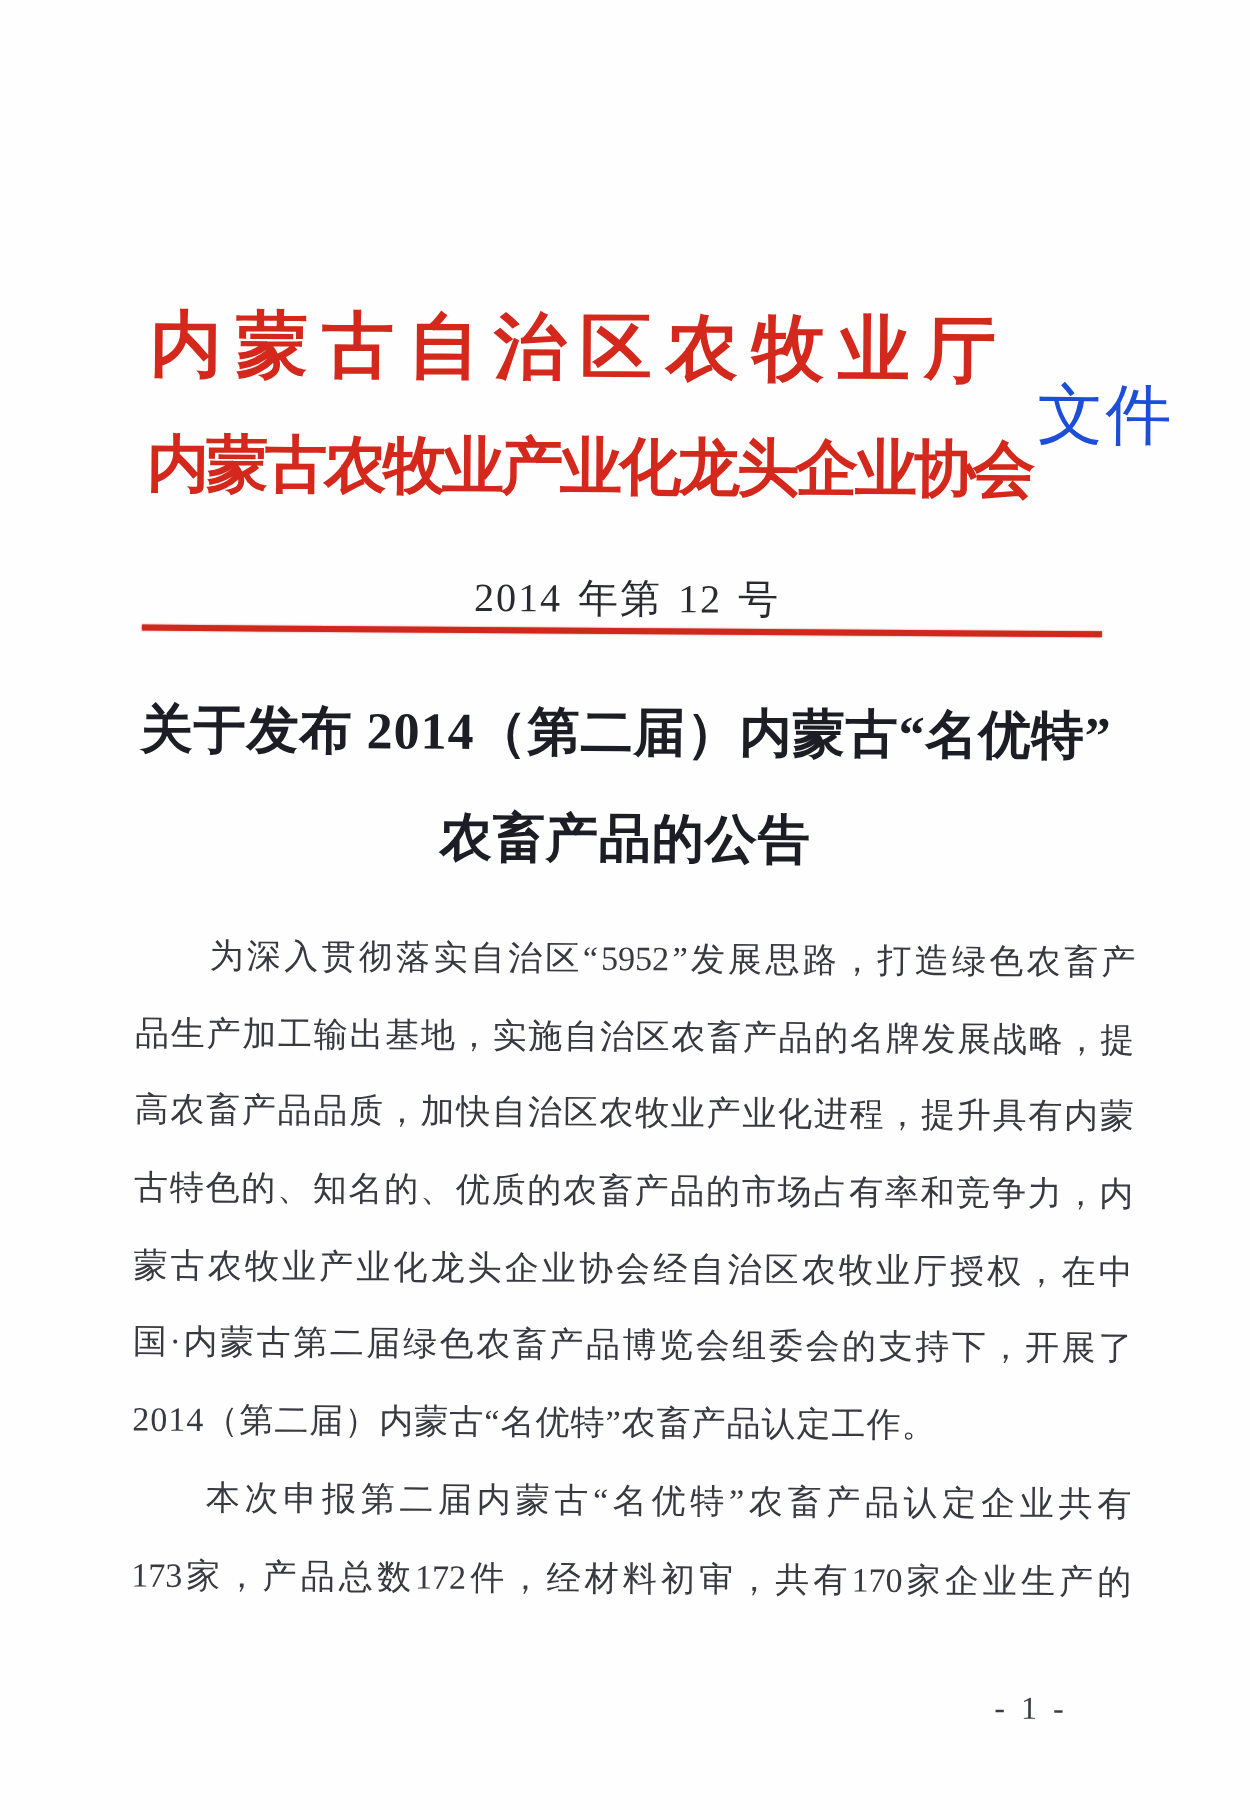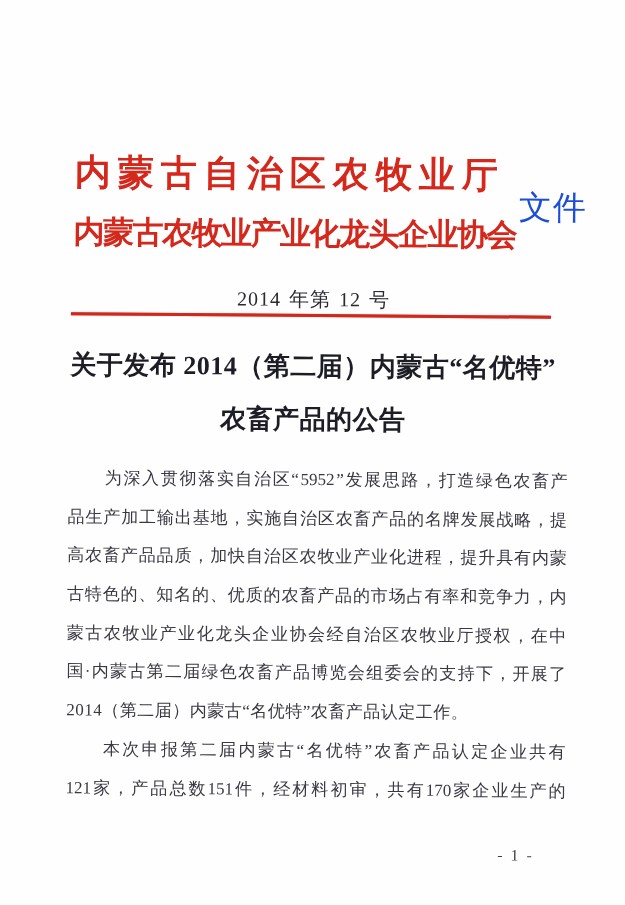--- a/index.html
+++ b/index.html
@@ -297,28 +297,28 @@
           <span>产</span>
           <span>品</span>
           <span>认</span>
           <span>定</span>
           <span>企</span>
           <span>业</span>
           <span>共</span>
           <span>有</span>
         </div>
       <div class="bline just">
-          <span>121</span>
+          <span>173</span>
           <span>家</span>
           <span>，</span>
           <span>产</span>
           <span>品</span>
           <span>总</span>
           <span>数</span>
-          <span>151</span>
+          <span>172</span>
           <span>件</span>
           <span>，</span>
           <span>经</span>
           <span>材</span>
           <span>料</span>
           <span>初</span>
           <span>审</span>
           <span>，</span>
           <span>共</span>
           <span>有</span>

